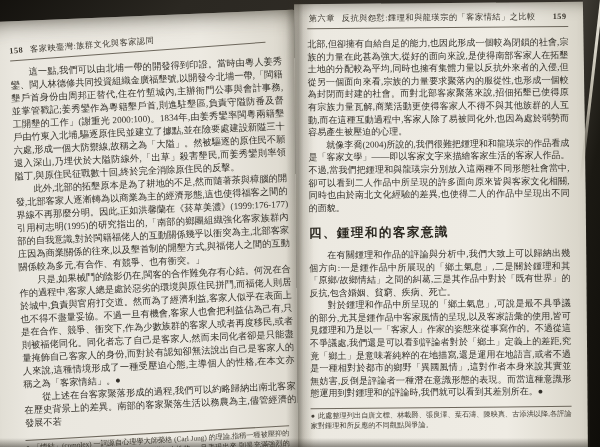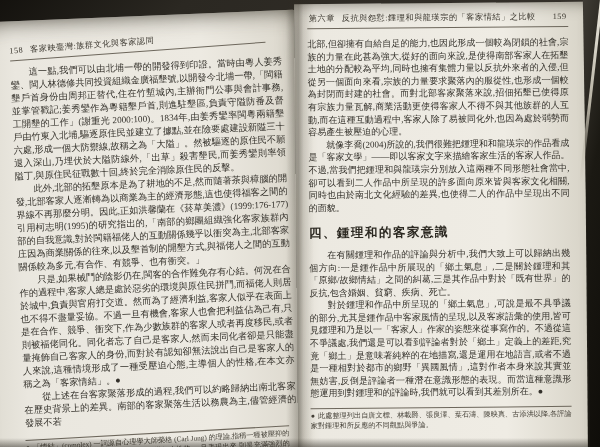--- a/index.html
+++ b/index.html
@@ -31,21 +31,21 @@
   }
 
   
   .runhead{
     display:flex;align-items:baseline;gap:7px;
     font-size:8.2px;letter-spacing:.5px;color:#3a362e;
     border-bottom:1px solid #6d675c;padding-bottom:4px;
   }
   .page-left .runhead{transform:rotate(-1.8deg);width:94%;margin-top:4px;}
   .page-right .runhead{justify-content:center;}
-  .runhead .pnum{font-weight:normal;text-align:center;}
+  .runhead .pnum{font-weight:bold;text-align:center;}
   .page-right .runhead .pnum{margin-left:10px;}
 
   
   .bodytext{margin-top:9px;font-size:9.2px;line-height:13px;text-align:justify;color:#33302a;}
   .page-right .bodytext{font-size:9px;line-height:12.6px;}
   .para{margin:0;text-indent:2em;}
   .para.noindent{text-indent:0;}
 
   .section-heading{
     font-size:12.5px;font-weight:bold;letter-spacing:1.5px;

